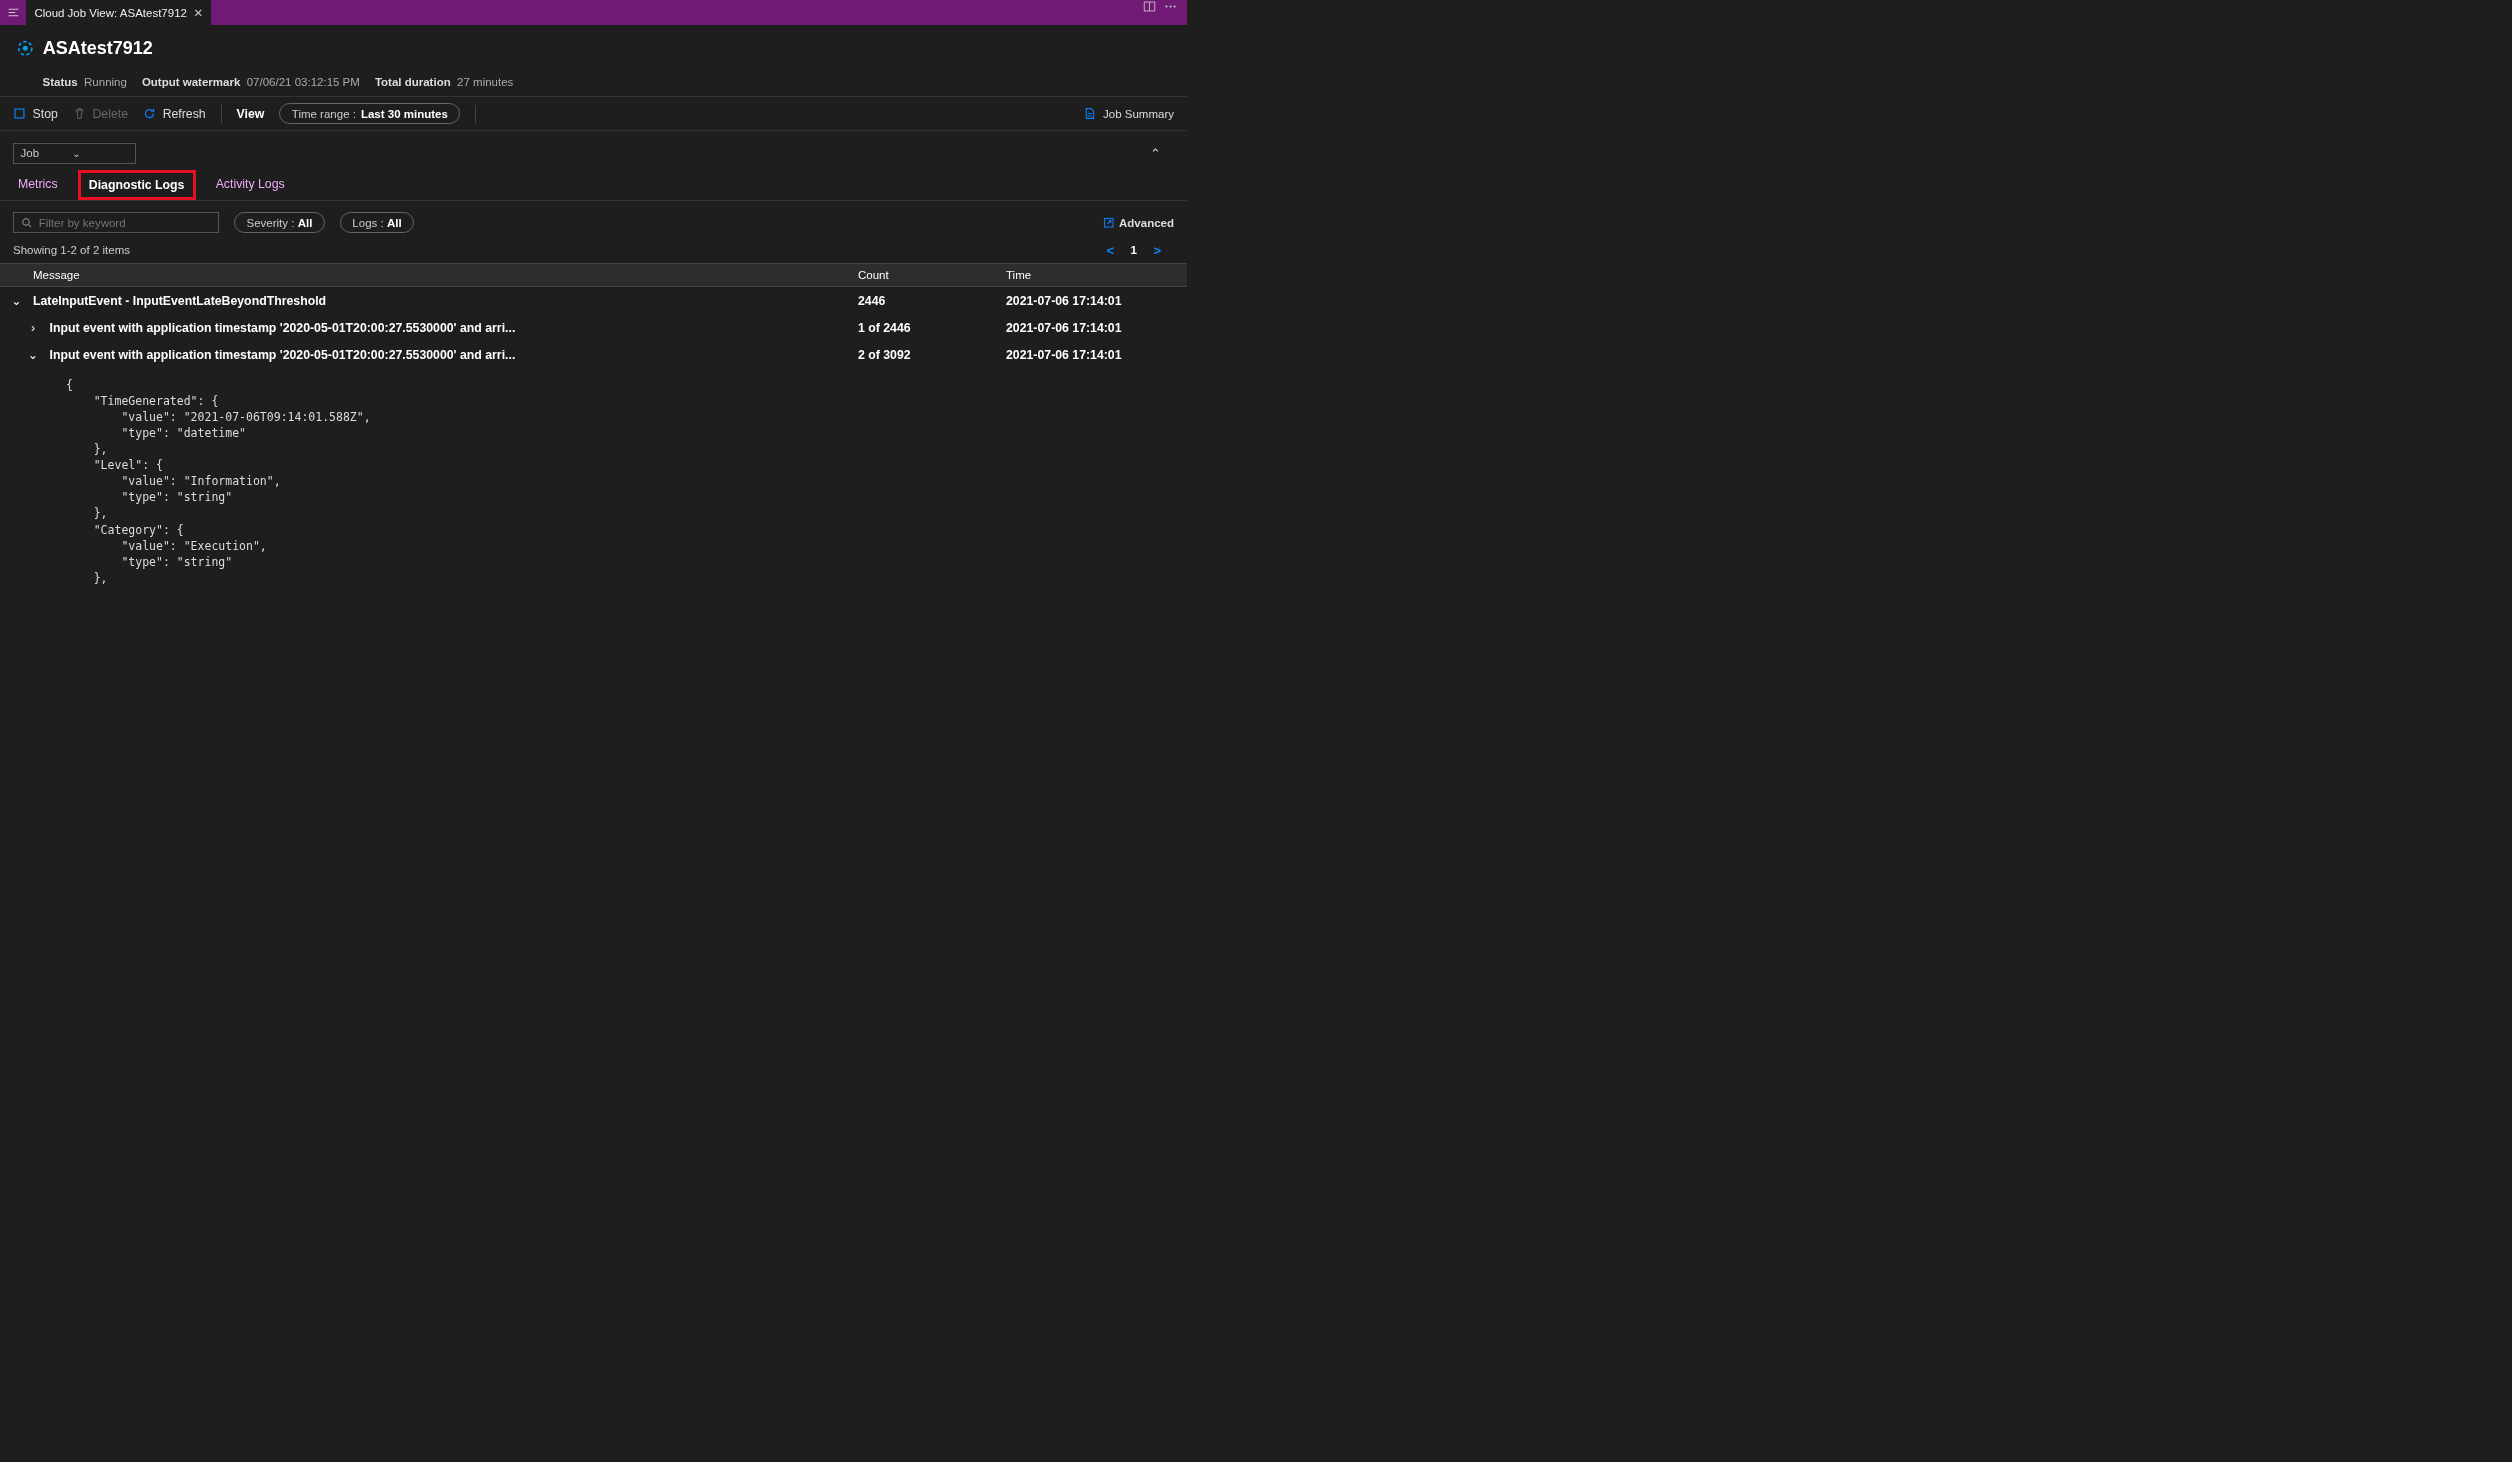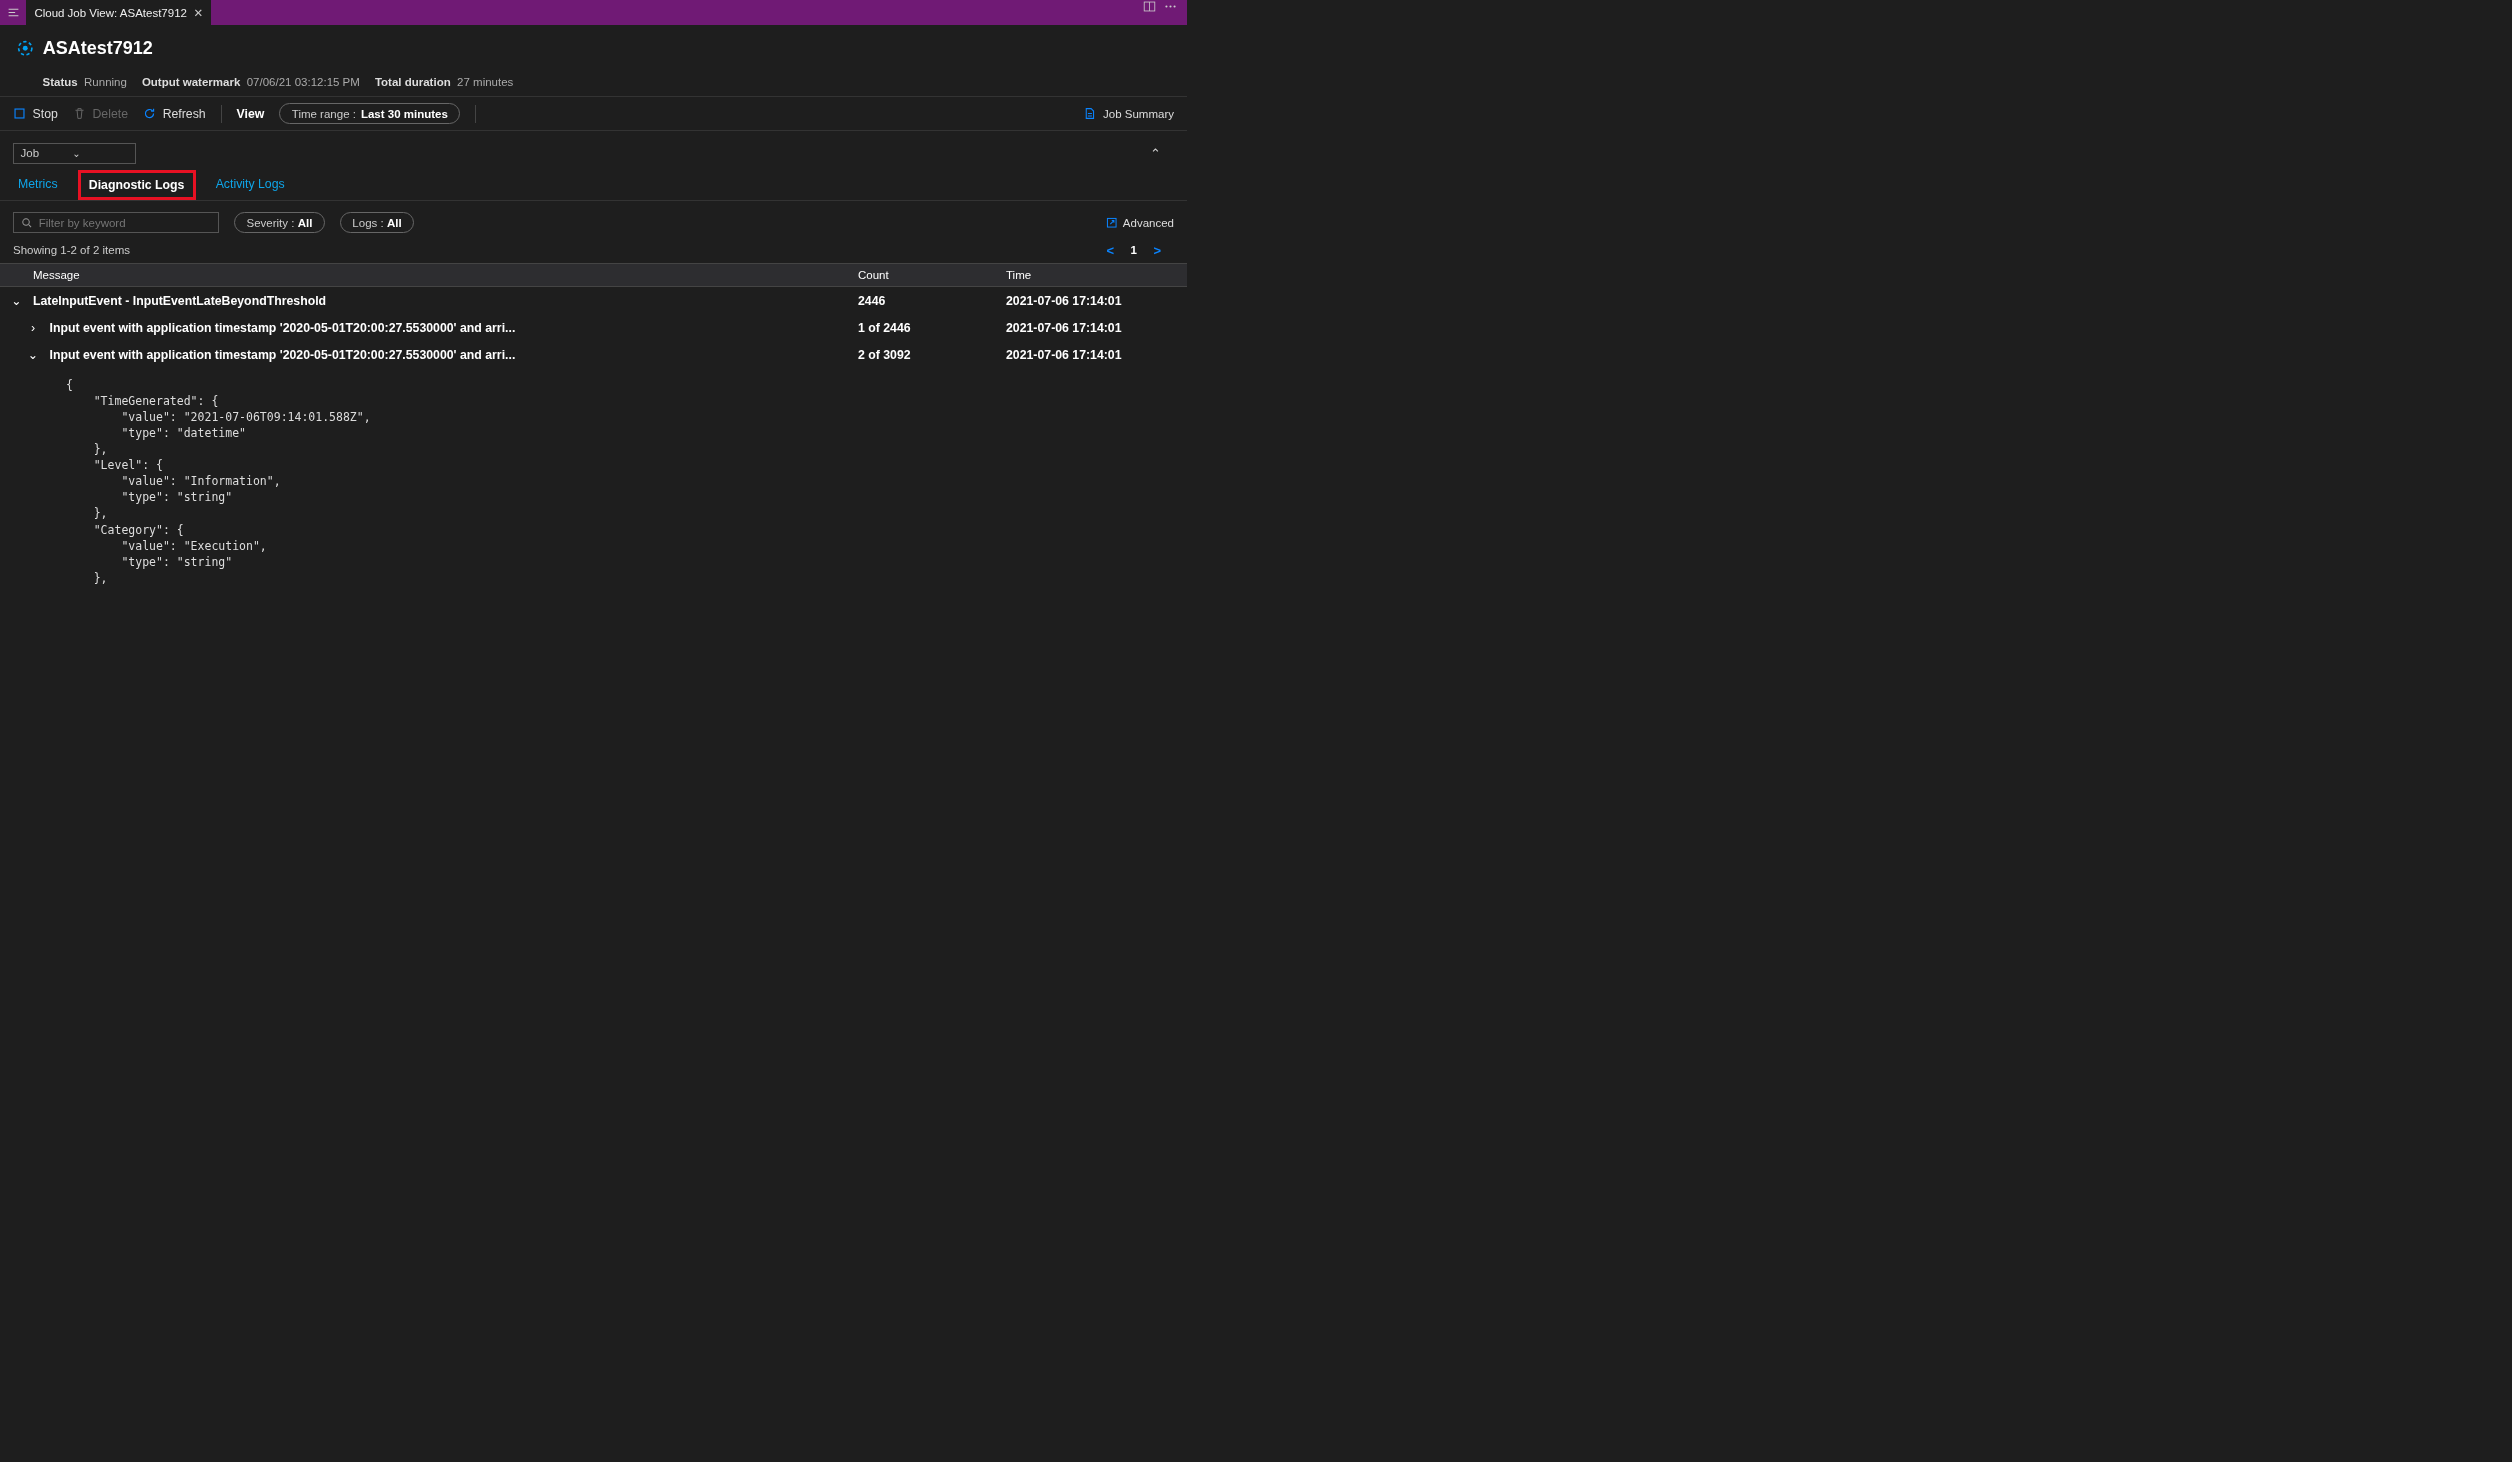--- a/index.html
+++ b/index.html
@@ -124,21 +124,21 @@
     padding-right: 13px;
   }
   .tabs {
     display: flex;
     gap: 20px;
     padding: 13px 13px 0 18px;
     border-bottom: 0.8px solid #333;
   }
   .tabs .tab-item {
     padding-bottom: 8.2px;
-    color: #0ea5e9;
+    color: #f0abfc;
     cursor: pointer;
     font-size: 12.3px;
   }
   .tabs .active {
     color: #fff;
     font-weight: 600;
     border: 3.3px solid #e81123;
     padding: 5px 8.2px;
     margin-top: -6.6px;
   }
@@ -169,20 +169,21 @@
     border-radius: 13px;
     padding: 3.3px 11.5px;
     font-size: 11.5px;
     cursor: pointer;
   }
   .pill .bold { color: #fff; font-weight: 600; }
   .filters .spacer { flex: 1; }
   .advanced {
     display: flex; align-items: center; gap: 5px;
     color: #ddd;
+    font-weight: bold;
   }
   .advanced .icon { color: #0a84ff; }
   .result-bar {
     display: flex;
     align-items: center;
     padding: 3.3px 13px 5px 13px;
     font-size: 11.5px;
   }
   .pager {
     margin-left: auto;

